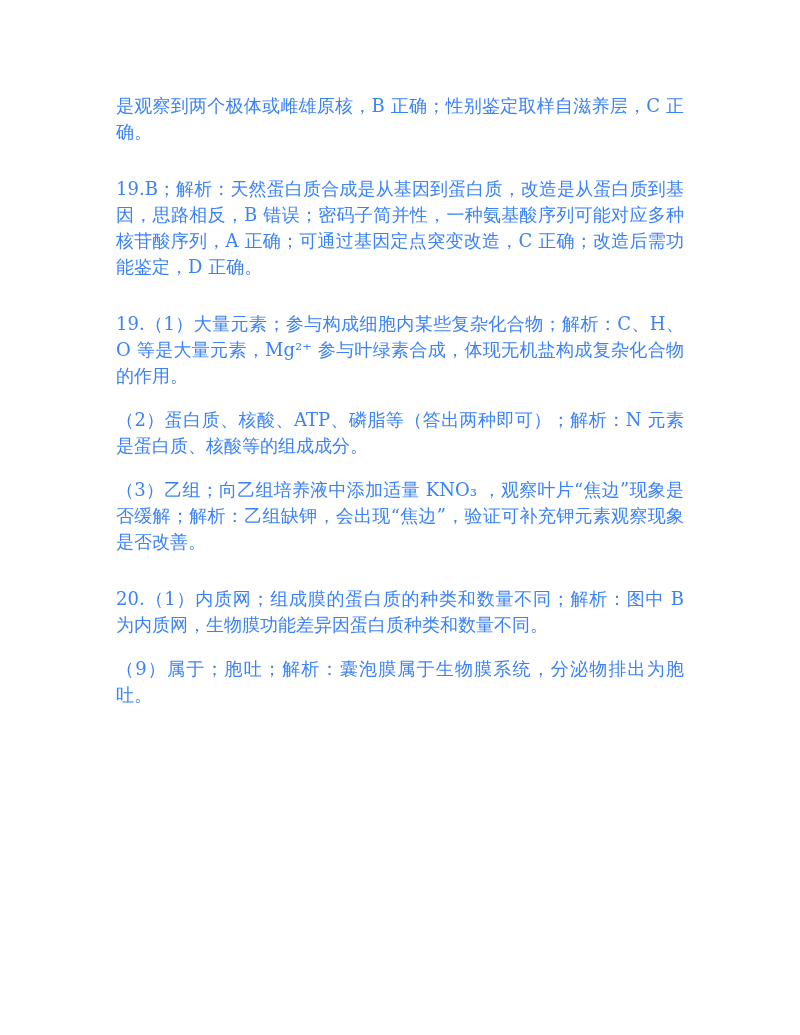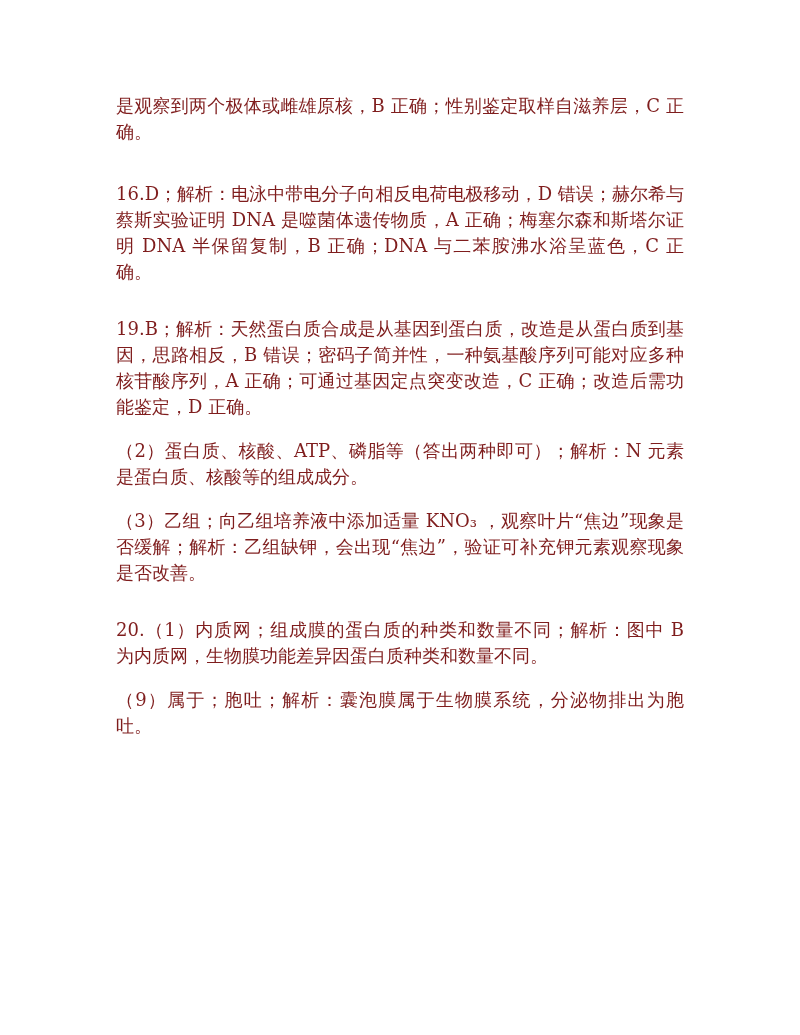--- a/index.html
+++ b/index.html
@@ -22,32 +22,32 @@
     width: 568px;
     color: #1a1a1a;
   }
   .para {
     margin: 0;
     font-size: 18px;
     line-height: 26px;
     text-align: justify;
     text-justify: inter-ideograph;
     word-break: break-all;
-    color: #7f1d1d;
+    color: #3b82f6;
   }
   .gap-xl { margin-top: 36px; }
   .gap-l  { margin-top: 31px; }
   .gap-s  { margin-top: 18px; }
 </style>
 </head>
 <body>
 
 <div class="page">
   <div class="content">
     <p class="para">是观察到两个极体或雌雄原核，B 正确；性别鉴定取样自滋养层，C 正确。</p>
-    <p class="para gap-xl">16.D；解析：电泳中带电分子向相反电荷电极移动，D 错误；赫尔希与蔡斯实验证明 DNA 是噬菌体遗传物质，A 正确；梅塞尔森和斯塔尔证明 DNA 半保留复制，B 正确；DNA 与二苯胺沸水浴呈蓝色，C 正确。</p>
     <p class="para gap-l">19.B；解析：天然蛋白质合成是从基因到蛋白质，改造是从蛋白质到基因，思路相反，B 错误；密码子简并性，一种氨基酸序列可能对应多种核苷酸序列，A 正确；可通过基因定点突变改造，C 正确；改造后需功能鉴定，D 正确。</p>
+    <p class="para gap-l">19.（1）大量元素；参与构成细胞内某些复杂化合物；解析：C、H、O 等是大量元素，Mg²⁺ 参与叶绿素合成，体现无机盐构成复杂化合物的作用。</p>
     <p class="para gap-s">（2）蛋白质、核酸、ATP、磷脂等（答出两种即可）；解析：N 元素是蛋白质、核酸等的组成成分。</p>
     <p class="para gap-s">（3）乙组；向乙组培养液中添加适量 KNO₃ ，观察叶片“焦边”现象是否缓解；解析：乙组缺钾，会出现“焦边”，验证可补充钾元素观察现象是否改善。</p>
     <p class="para gap-l">20.（1）内质网；组成膜的蛋白质的种类和数量不同；解析：图中 B 为内质网，生物膜功能差异因蛋白质种类和数量不同。</p>
     <p class="para gap-s">（9）属于；胞吐；解析：囊泡膜属于生物膜系统，分泌物排出为胞吐。</p>
   </div>
 </div>
 
 </body></html>

